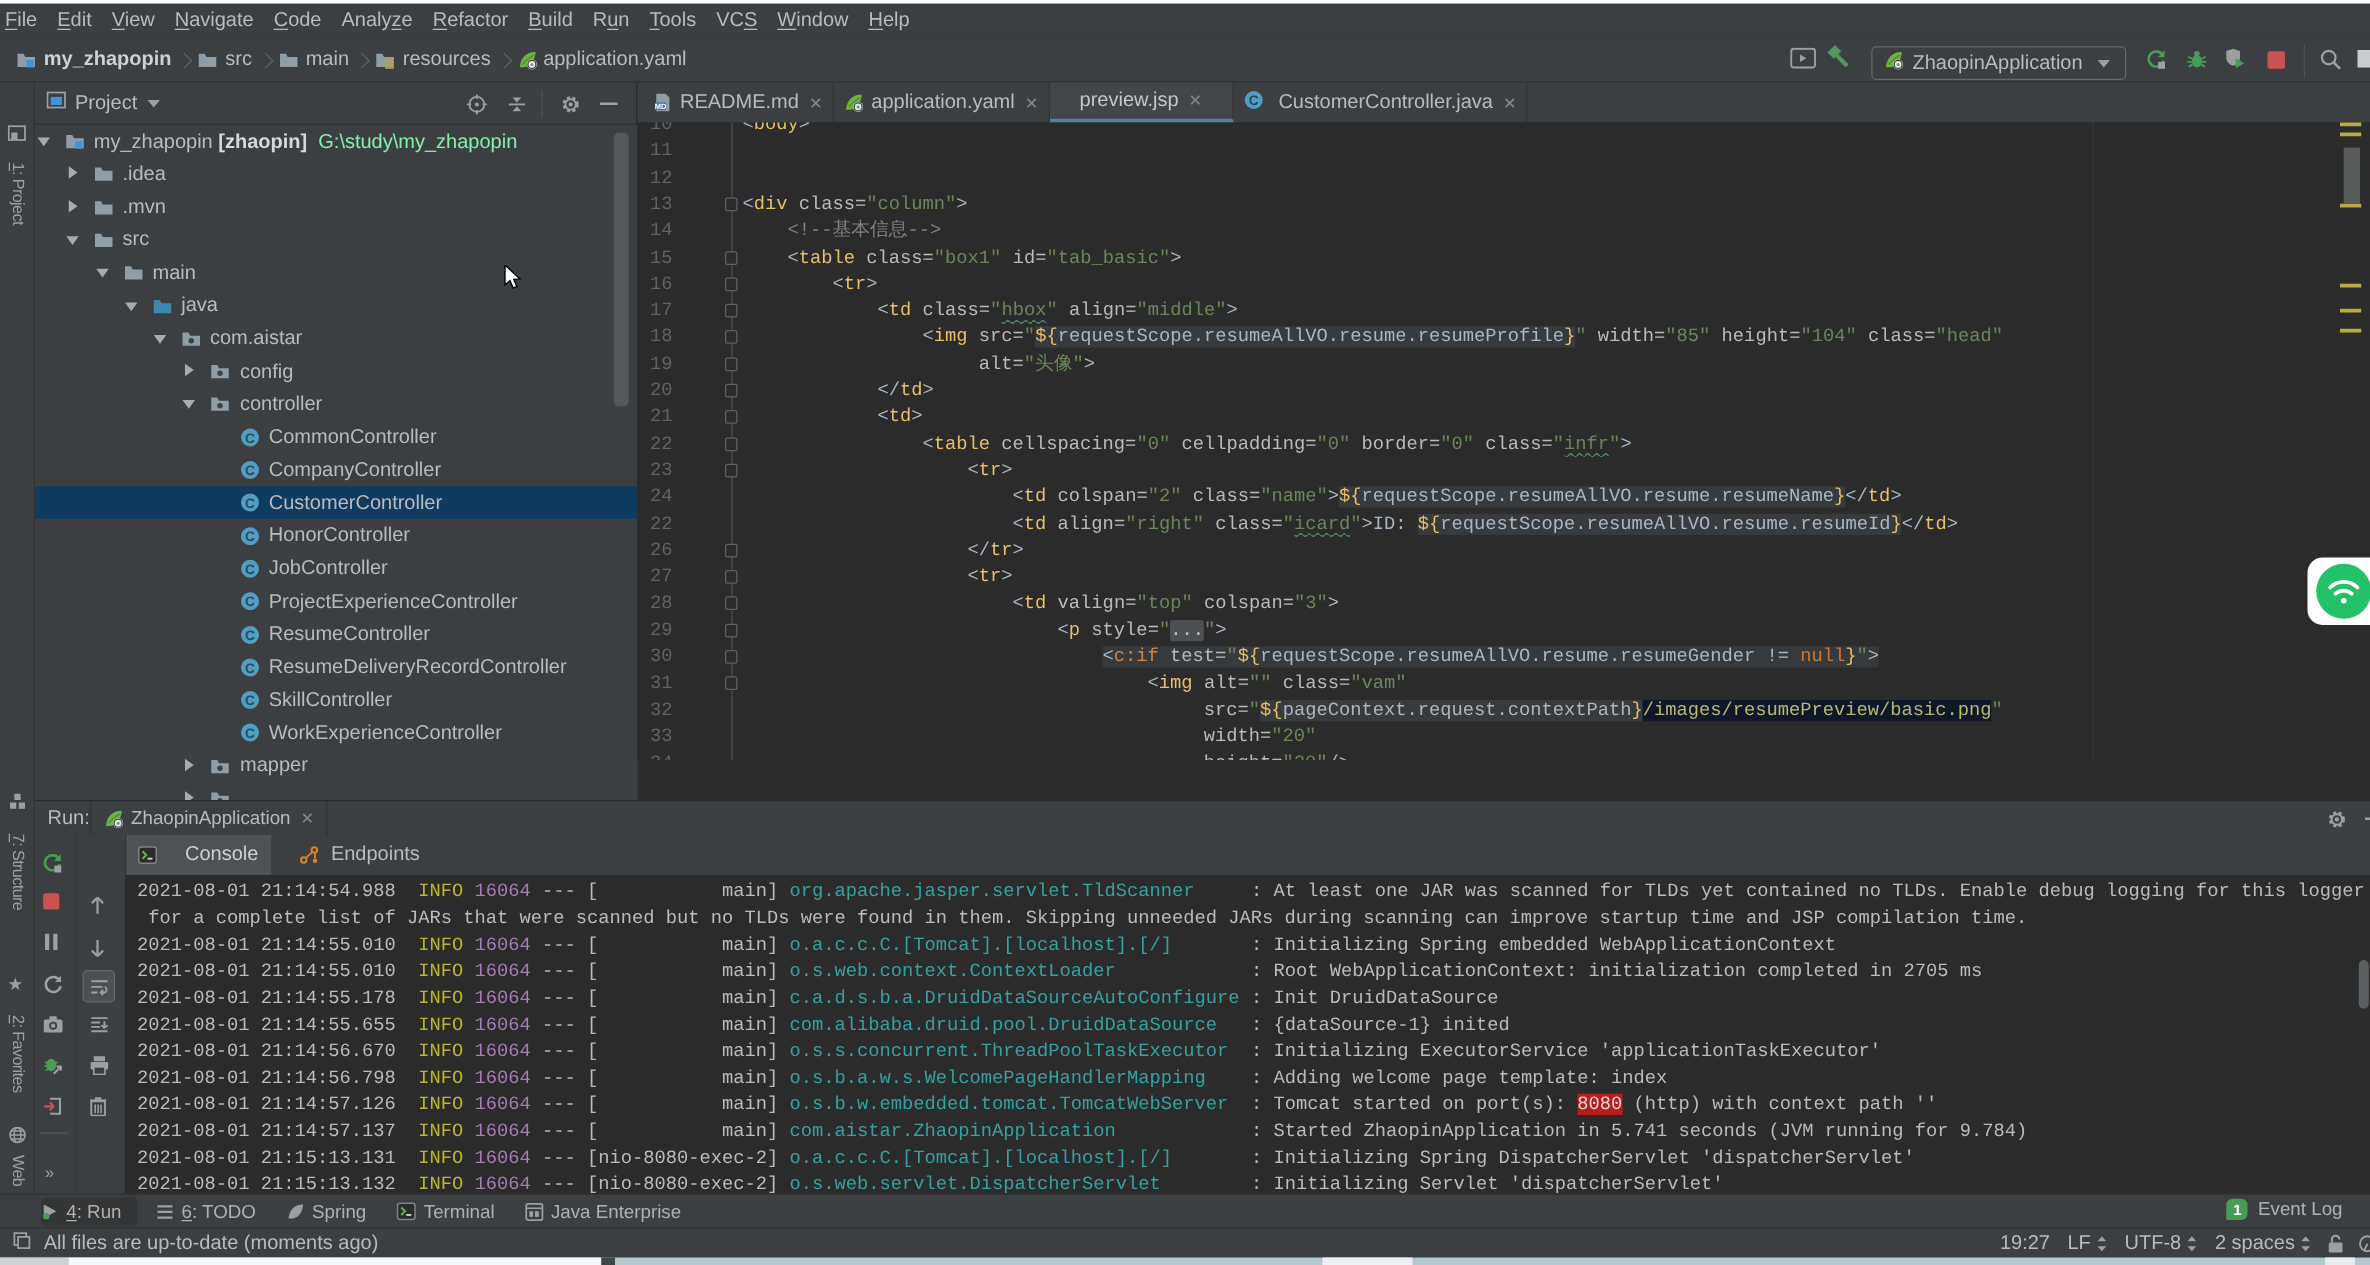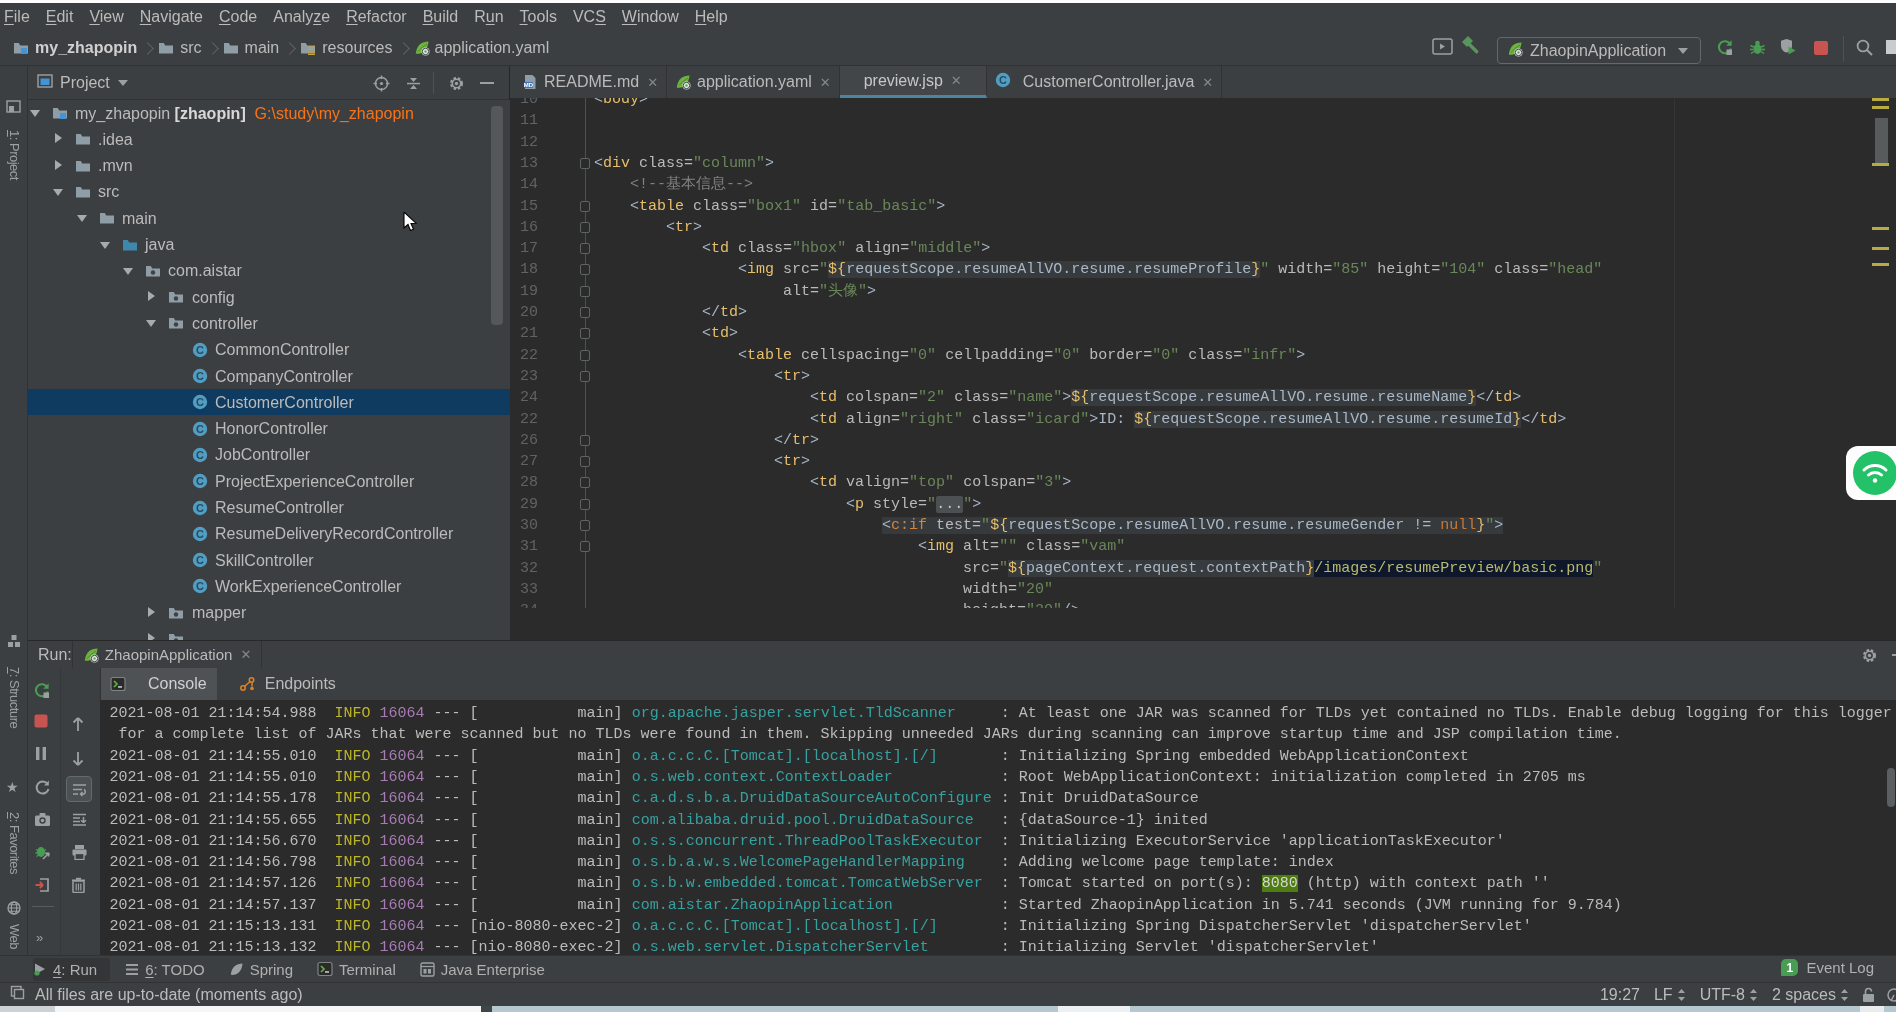--- a/index.html
+++ b/index.html
@@ -34,29 +34,29 @@
 .tclose{color:#848889;font-size:13px;margin-left:8px}
 #edarea{left:510px;top:98px;width:1386px;height:510px;background:#2b2b2b;overflow:hidden}
 .gut{position:absolute;left:0px;width:28px;text-align:right;color:#606366}
 .cline{position:absolute;left:84px}
 .foldline{position:absolute;left:74.5px;top:0;width:1px;height:510px;background:#4e5052}
 .fbox{position:absolute;left:70px;width:10px;height:11px;border:1px solid #5e6366;border-radius:2px;background:#2b2b2b}
 .marginline{left:1674px;top:98px;width:1px;height:510px;background:#353535}
 .t{color:#e8bf6a}.b{color:#a9b7c6}.a{color:#bababa}.v{color:#6a8759}.p{color:#9876aa}
 .o{color:#cc7832}.el{color:#a9b7c6}.cm{color:#808080}.eld{color:#e8bf6a}
 .hl{background:#373a3c}.elbg{background:#383b3d}.olv{background:#0f172a;color:#b9b96e}
-.wavy{text-decoration-style:wavy;text-decoration-color:#4f8a65;text-decoration-thickness:1px;text-underline-offset:3px}
+.wavy{text-decoration:underline;text-decoration-style:wavy;text-decoration-color:#4f8a65;text-decoration-thickness:1px;text-underline-offset:3px}
 
 #runhead{left:28px;top:640px;width:1868px;height:28px;background:#3c3f41;border-top:1px solid #282828;display:flex;align-items:center;font-size:16px}
 #runtools{left:28px;top:668px;width:1868px;height:32px;background:#3c3f41;display:flex;align-items:center;font-size:16px}
 #runleft{left:28px;top:668px;width:72px;height:287px;background:#3c3f41}
 #console{left:100px;top:700px;width:1796px;height:255px;background:#2b2b2b;overflow:hidden}
 .conline{position:absolute;left:9.5px;font-family:"Liberation Mono",monospace;font-size:15px;white-space:pre;color:#bbbbbb}
 .ci-info{color:#bbb529}.ci-pid{color:#a87bb5}.ci-log{color:#36a1a1}
-.ci-sel{background:#4d7c0f;color:#d8d8d8}
+.ci-sel{background:#b91c1c;color:#d8d8d8}
 
 #twbar{left:0;top:955px;width:1896px;height:27px;background:#3c3f41;border-top:1px solid #323232;display:flex;align-items:center;font-size:15px;color:#b0b0b0}
 #statusbar{left:0;top:982px;width:1896px;height:24px;background:#3c3f41;border-top:1px solid #323232;display:flex;align-items:center;font-size:16px}
 #taskbar{left:0;top:1006px;width:1896px;height:6px;background:#b5c7cf}
 .tseg{position:absolute;top:0;height:6px}
 .twitem{display:flex;align-items:center;margin-right:24px}
 .twitem svg{margin-right:6px}
 </style></head><body>
 <div id="root">
 
@@ -181,21 +181,21 @@
           <circle cx="8.5" cy="8.5" r="4.2" fill="none" stroke="#9da0a2" stroke-width="1.6"></circle>
           <circle cx="8.5" cy="8.5" r="1.7" fill="#9da0a2"></circle>
         </svg></span><span style="position:absolute;left:452px;top:16px;width:14px;height:2px;background:#9da0a2"></span></div>
 <div class="abs psep"></div>
 <div class="abs" id="pptree">
       <div class="tarr arr-d" style="left:2px;top:10.0px"></div>
       <div class="abs" style="left:24px;top:5.0px"><svg width="17" height="16" viewBox="0 0 17 16">
           <path d="M1 4 L1 13.5 L15 13.5 L15 5.5 L7.2 5.5 L5.8 3 L1 3 Z" fill="#8e9da6"></path>
           <rect x="8" y="8" width="6" height="6" fill="#4394d6"></rect>
         </svg></div>
-      <div class="abs" style="left:47px;top:3.0px;height:21px;display:flex;align-items:center">my_zhapopin <b style="color:#d8d8d8">&nbsp;[zhaopin]</b><span style="color:#f97316">&nbsp;&nbsp;G:\study\my_zhapopin</span></div>
+      <div class="abs" style="left:47px;top:3.0px;height:21px;display:flex;align-items:center">my_zhapopin <b style="color:#d8d8d8">&nbsp;[zhaopin]</b><span style="color:#86efac">&nbsp;&nbsp;G:\study\my_zhapopin</span></div>
       <div class="tarr arr-r" style="left:27px;top:33.3px"></div>
       <div class="abs" style="left:47px;top:31.3px"><svg width="17" height="16" viewBox="0 0 17 16">
           <path d="M1 4 L1 13.5 L15 13.5 L15 5.5 L7.2 5.5 L5.8 3 L1 3 Z" fill="#8e9da6"></path>
         </svg></div>
       <div class="abs" style="left:70px;top:29.3px;height:21px;display:flex;align-items:center">.idea</div>
       <div class="tarr arr-r" style="left:27px;top:59.6px"></div>
       <div class="abs" style="left:47px;top:57.6px"><svg width="17" height="16" viewBox="0 0 17 16">
           <path d="M1 4 L1 13.5 L15 13.5 L15 5.5 L7.2 5.5 L5.8 3 L1 3 Z" fill="#8e9da6"></path>
         </svg></div>
       <div class="abs" style="left:70px;top:55.6px;height:21px;display:flex;align-items:center">.mvn</div>

